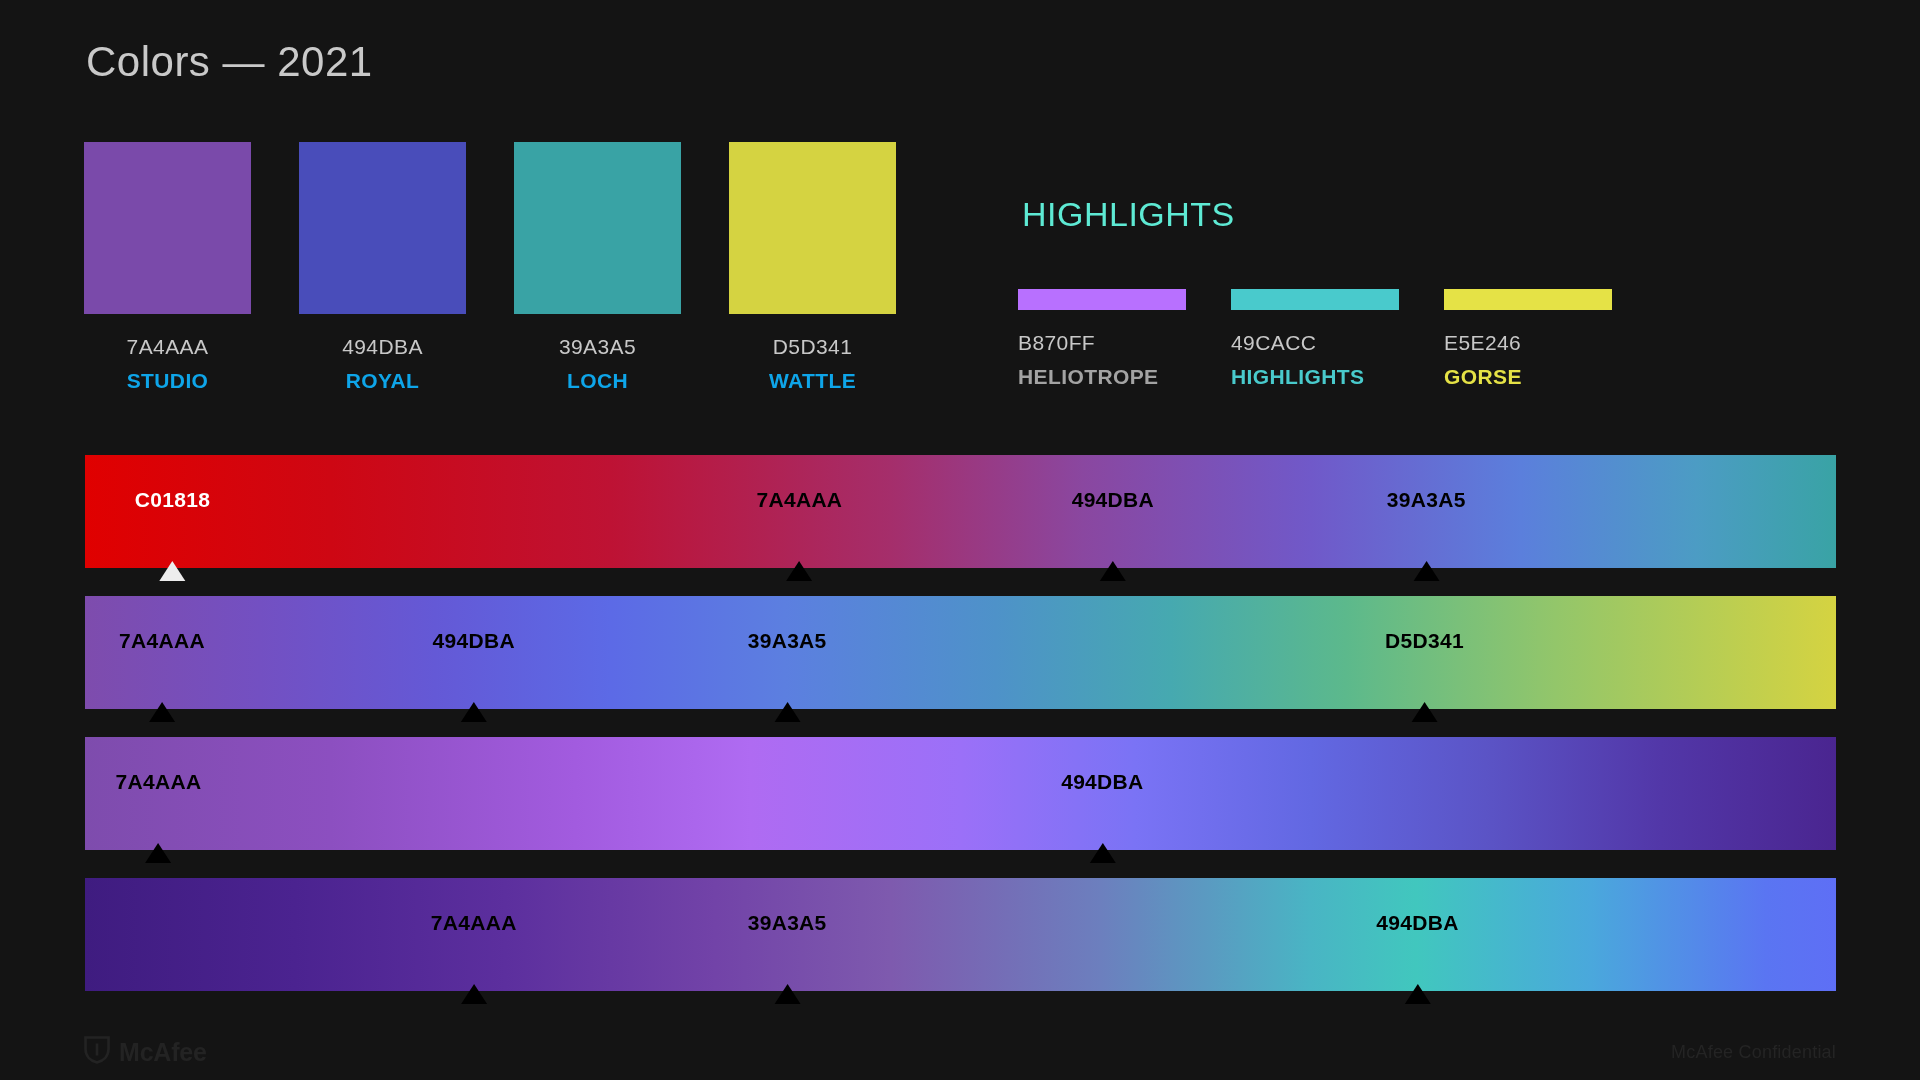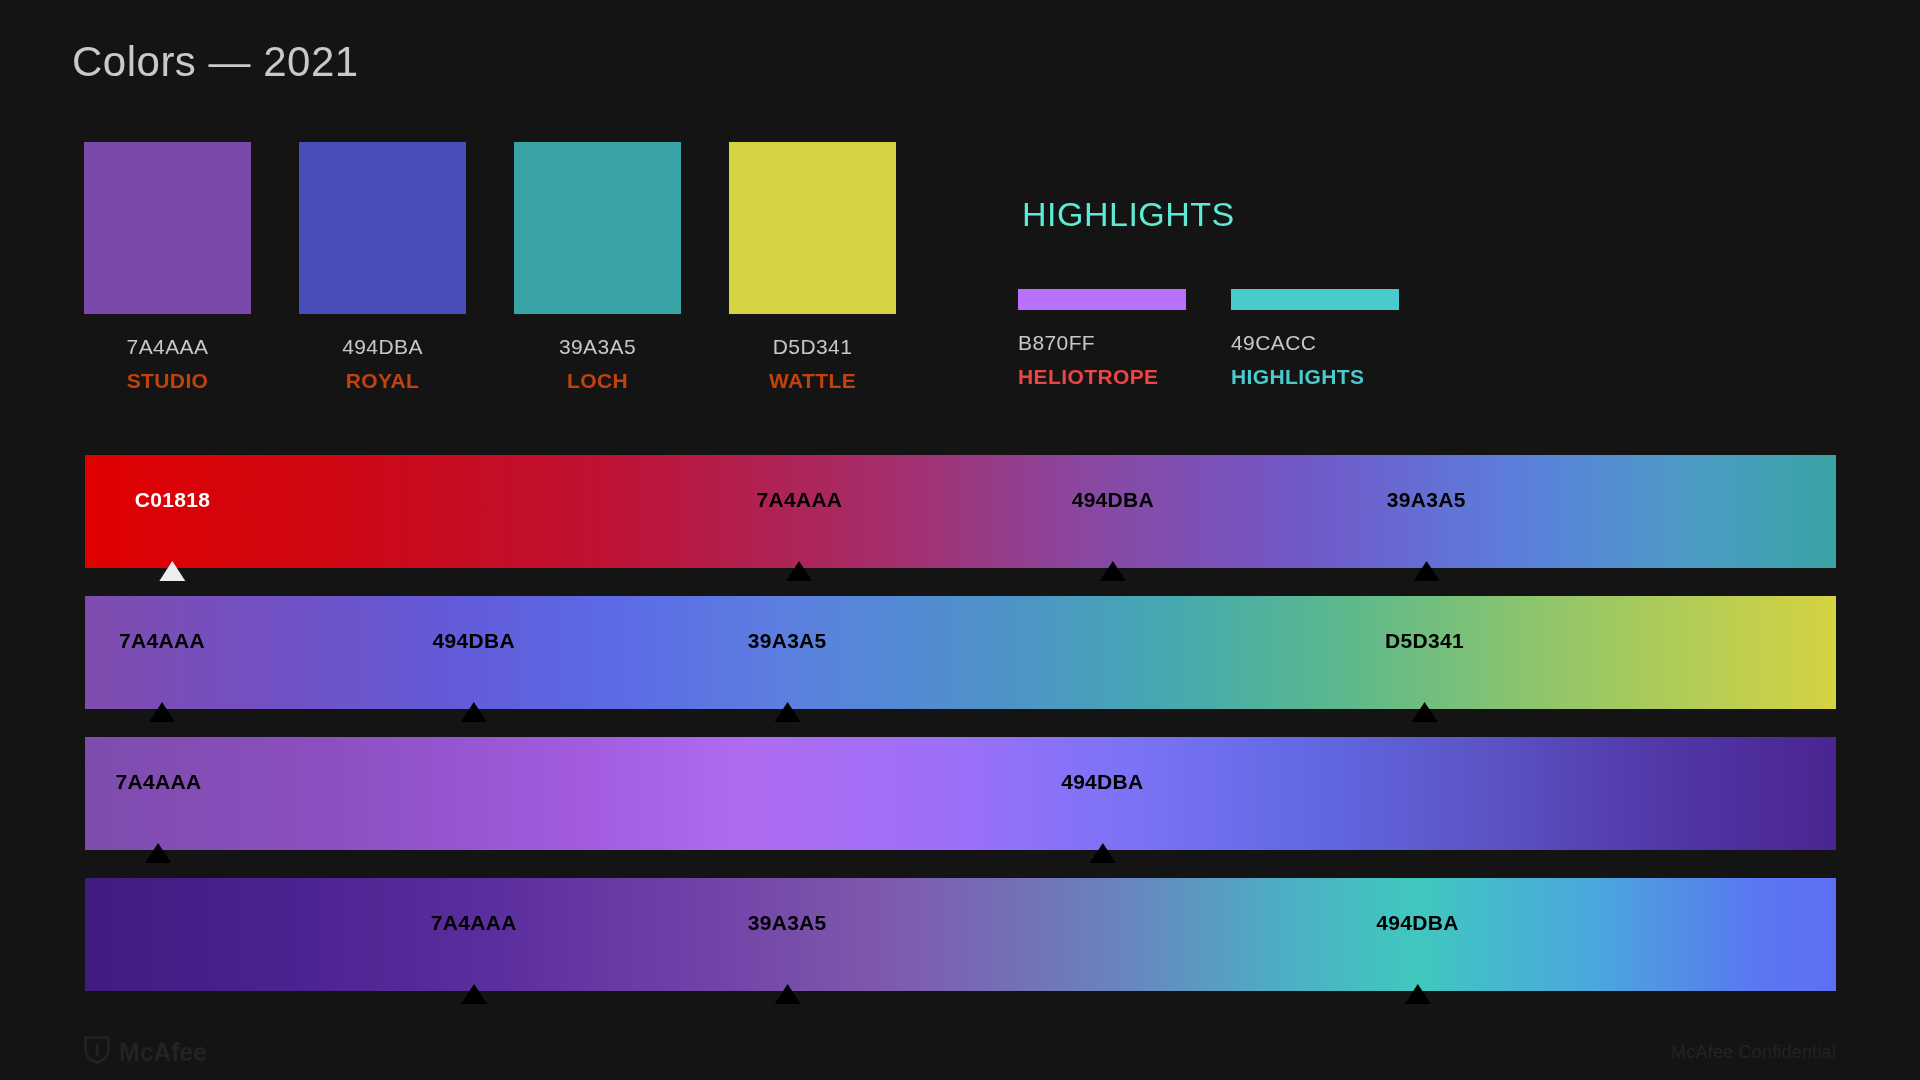--- a/index.html
+++ b/index.html
@@ -11,21 +11,21 @@
     width: 1920px;
     height: 1080px;
     overflow: hidden;
     font-family: "Liberation Sans", sans-serif;
     position: relative;
   }
 
   
   #page-title {
     position: absolute;
-    left: 72px;
+    left: 86px;
     top: 38px;
     font-size: 42px;
     font-weight: 300;
     letter-spacing: 0.5px;
     color: #c9c9c9;
     white-space: nowrap;
   }
 
   
   #primary-swatches {
@@ -49,21 +49,21 @@
     margin-top: 21px;
     font-size: 21px;
     font-weight: 400;
     color: #c8c8c8;
     letter-spacing: 0.4px;
   }
   .swatch-name {
     margin-top: 10px;
     font-size: 21px;
     font-weight: 700;
-    color: #c2410c;
+    color: #0ea5e9;
     letter-spacing: 0.4px;
   }
 
   
   #highlights-section {
     position: absolute;
     left: 1020px;
     top: 195px;
   }
   #highlights-heading {
@@ -202,26 +202,31 @@
     </div>
   </div>
 
 <div id="highlights-section">
   <div id="highlights-heading">HIGHLIGHTS</div>
 </div>
 <div id="highlights-row">
     <div class="hl-cell">
       <div class="hl-chip" style="background: rgb(184, 112, 255);"></div>
       <div class="hl-hex">B870FF</div>
-      <div class="hl-name" style="color: #ef4444;">HELIOTROPE</div>
+      <div class="hl-name" style="color: #a3a3a3;">HELIOTROPE</div>
     </div>
     <div class="hl-cell">
       <div class="hl-chip" style="background: rgb(73, 202, 204);"></div>
       <div class="hl-hex">49CACC</div>
       <div class="hl-name" style="color: rgb(73, 202, 204);">HIGHLIGHTS</div>
+    </div>
+    <div class="hl-cell">
+      <div class="hl-chip" style="background: rgb(229, 226, 70);"></div>
+      <div class="hl-hex">E5E246</div>
+      <div class="hl-name" style="color: rgb(229, 226, 70);">GORSE</div>
     </div>
   </div>
 
 <div id="gradient-bars">
     <div class="gradient-bar">
       <div class="gradient-fill" style="background: linear-gradient(90deg, rgb(224, 0, 0) 0%, rgb(206, 7, 19) 14%, rgb(190, 18, 52) 30%, rgb(165, 46, 107) 46%, rgb(138, 71, 160) 57%, rgb(112, 89, 201) 70%, rgb(91, 127, 220) 82%, rgb(76, 156, 196) 92%, rgb(57, 163, 165) 100%);"></div>
       <div class="marker" style="left: 5%;">
         <div class="marker-label" style="color: rgb(255, 255, 255);">C01818</div>
         <div class="marker-arrow" style="color: rgb(237, 237, 237);"></div>
       </div>

